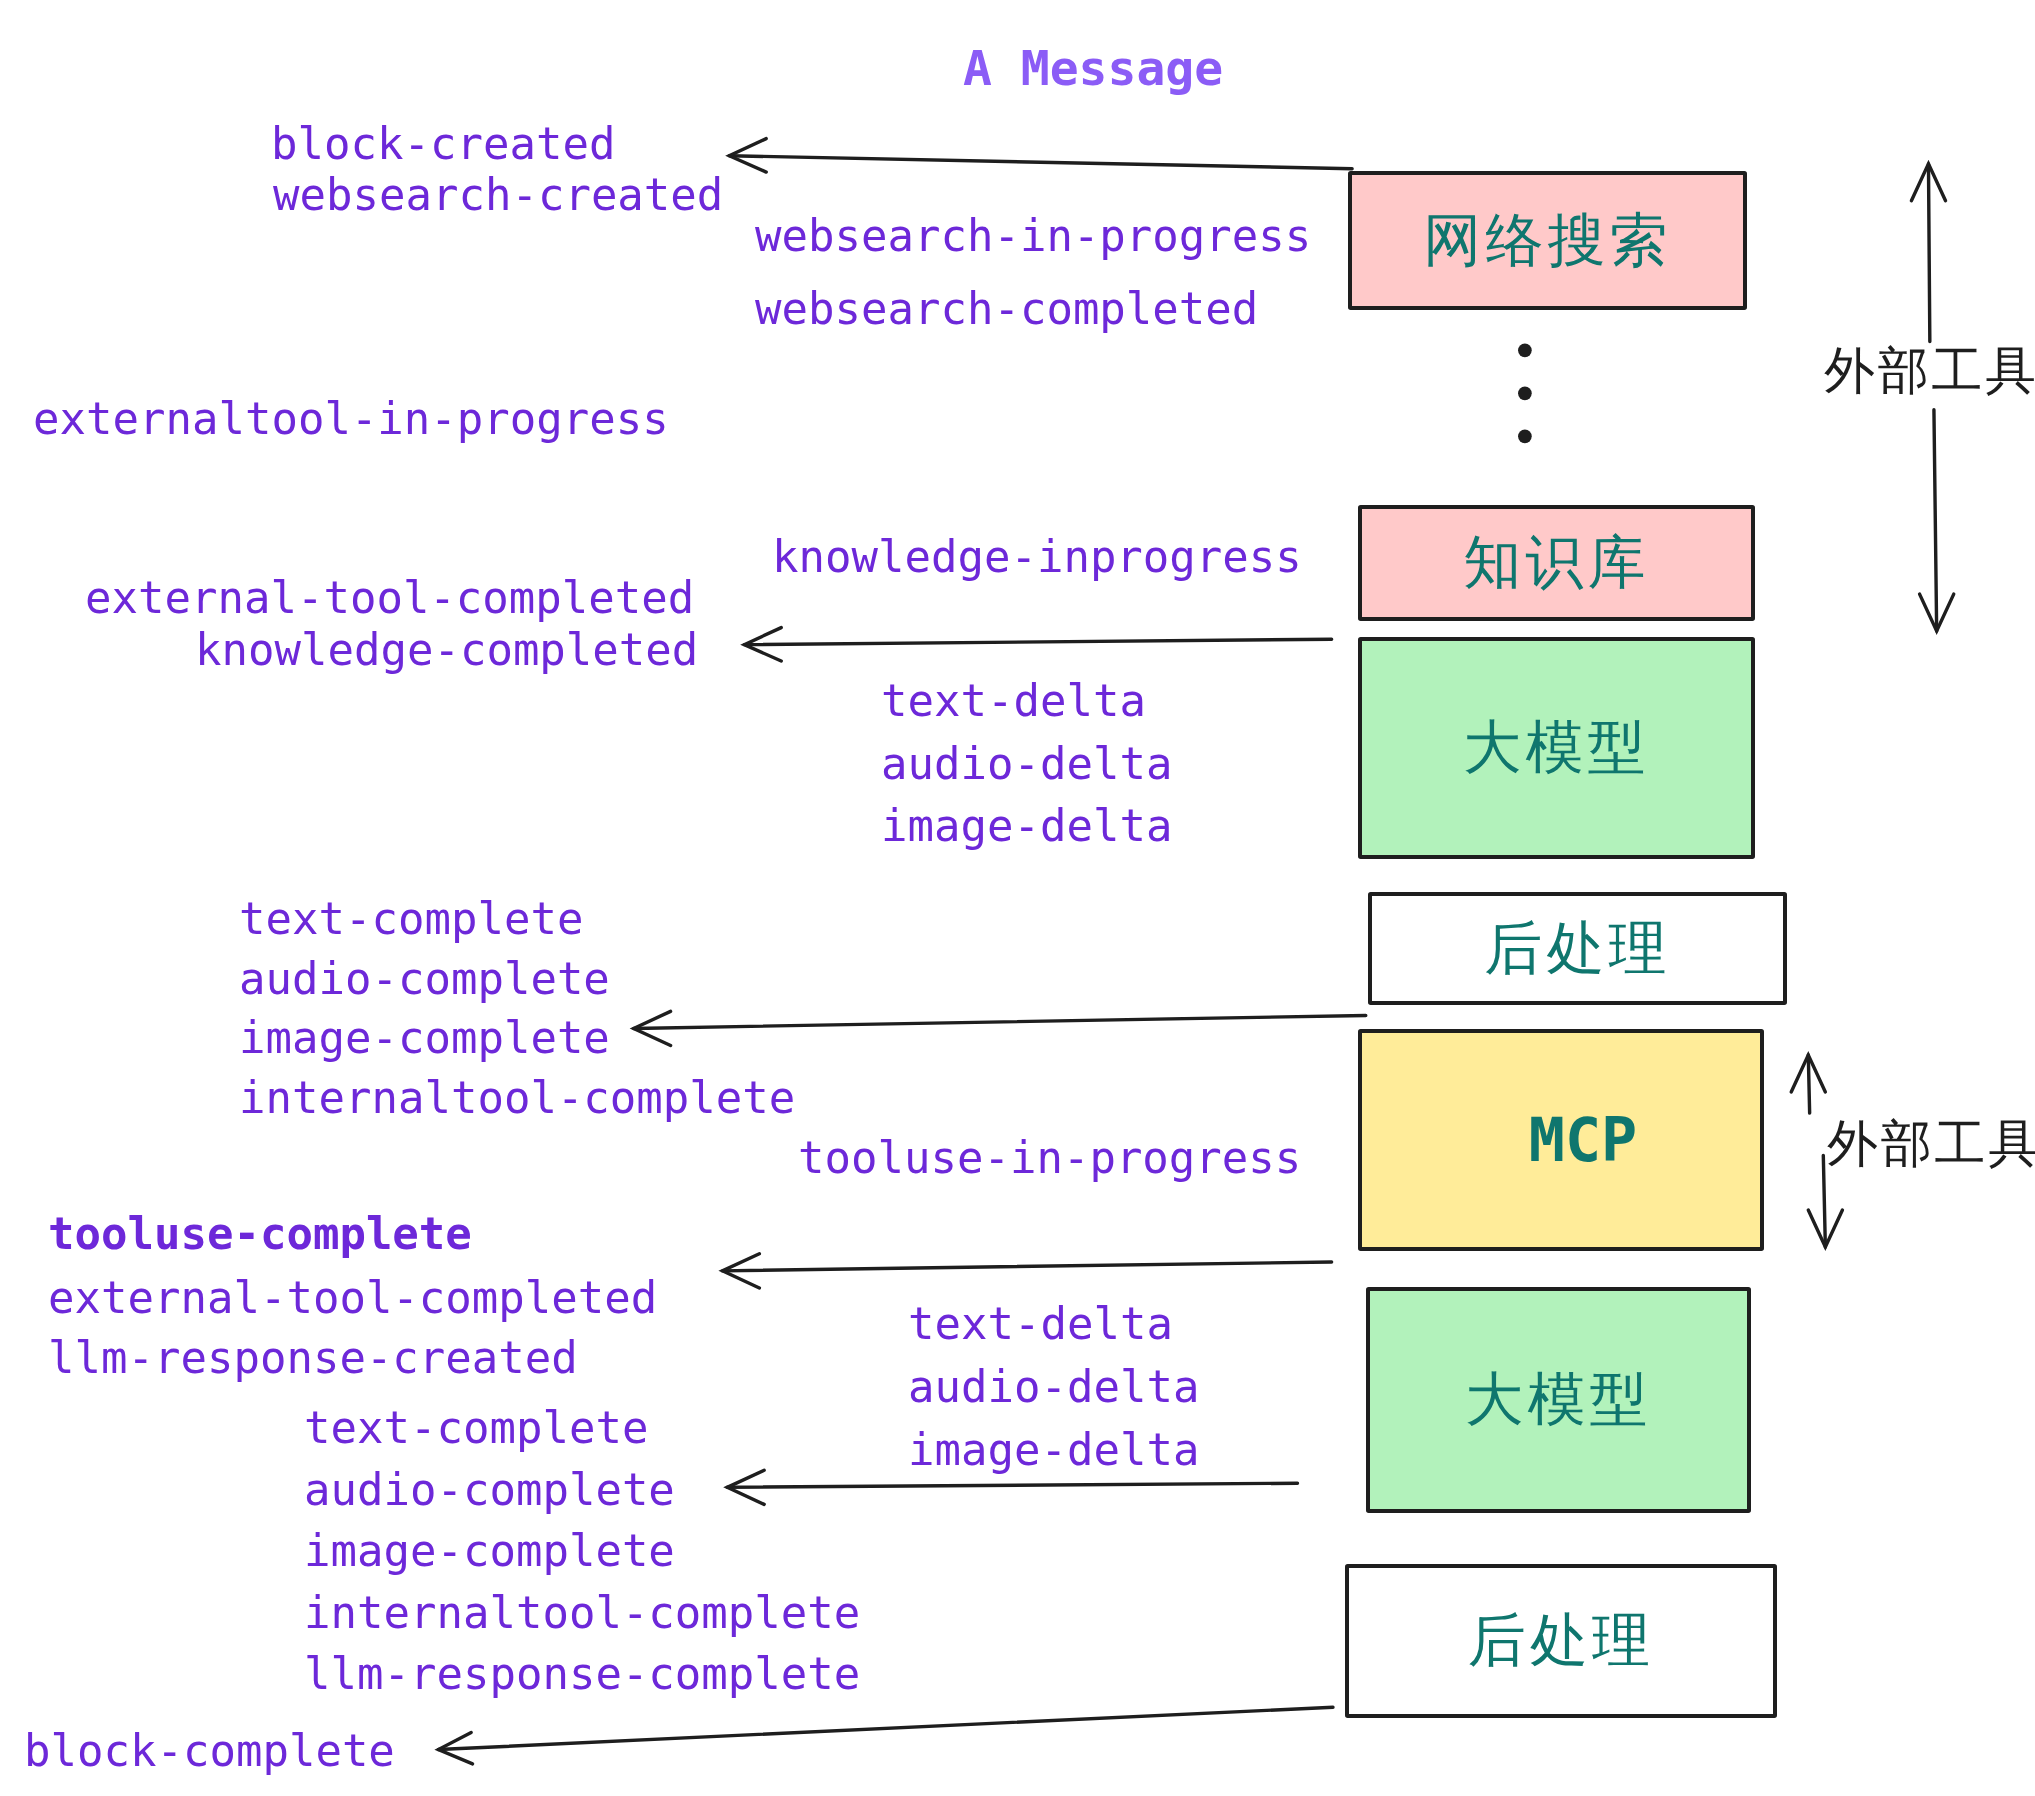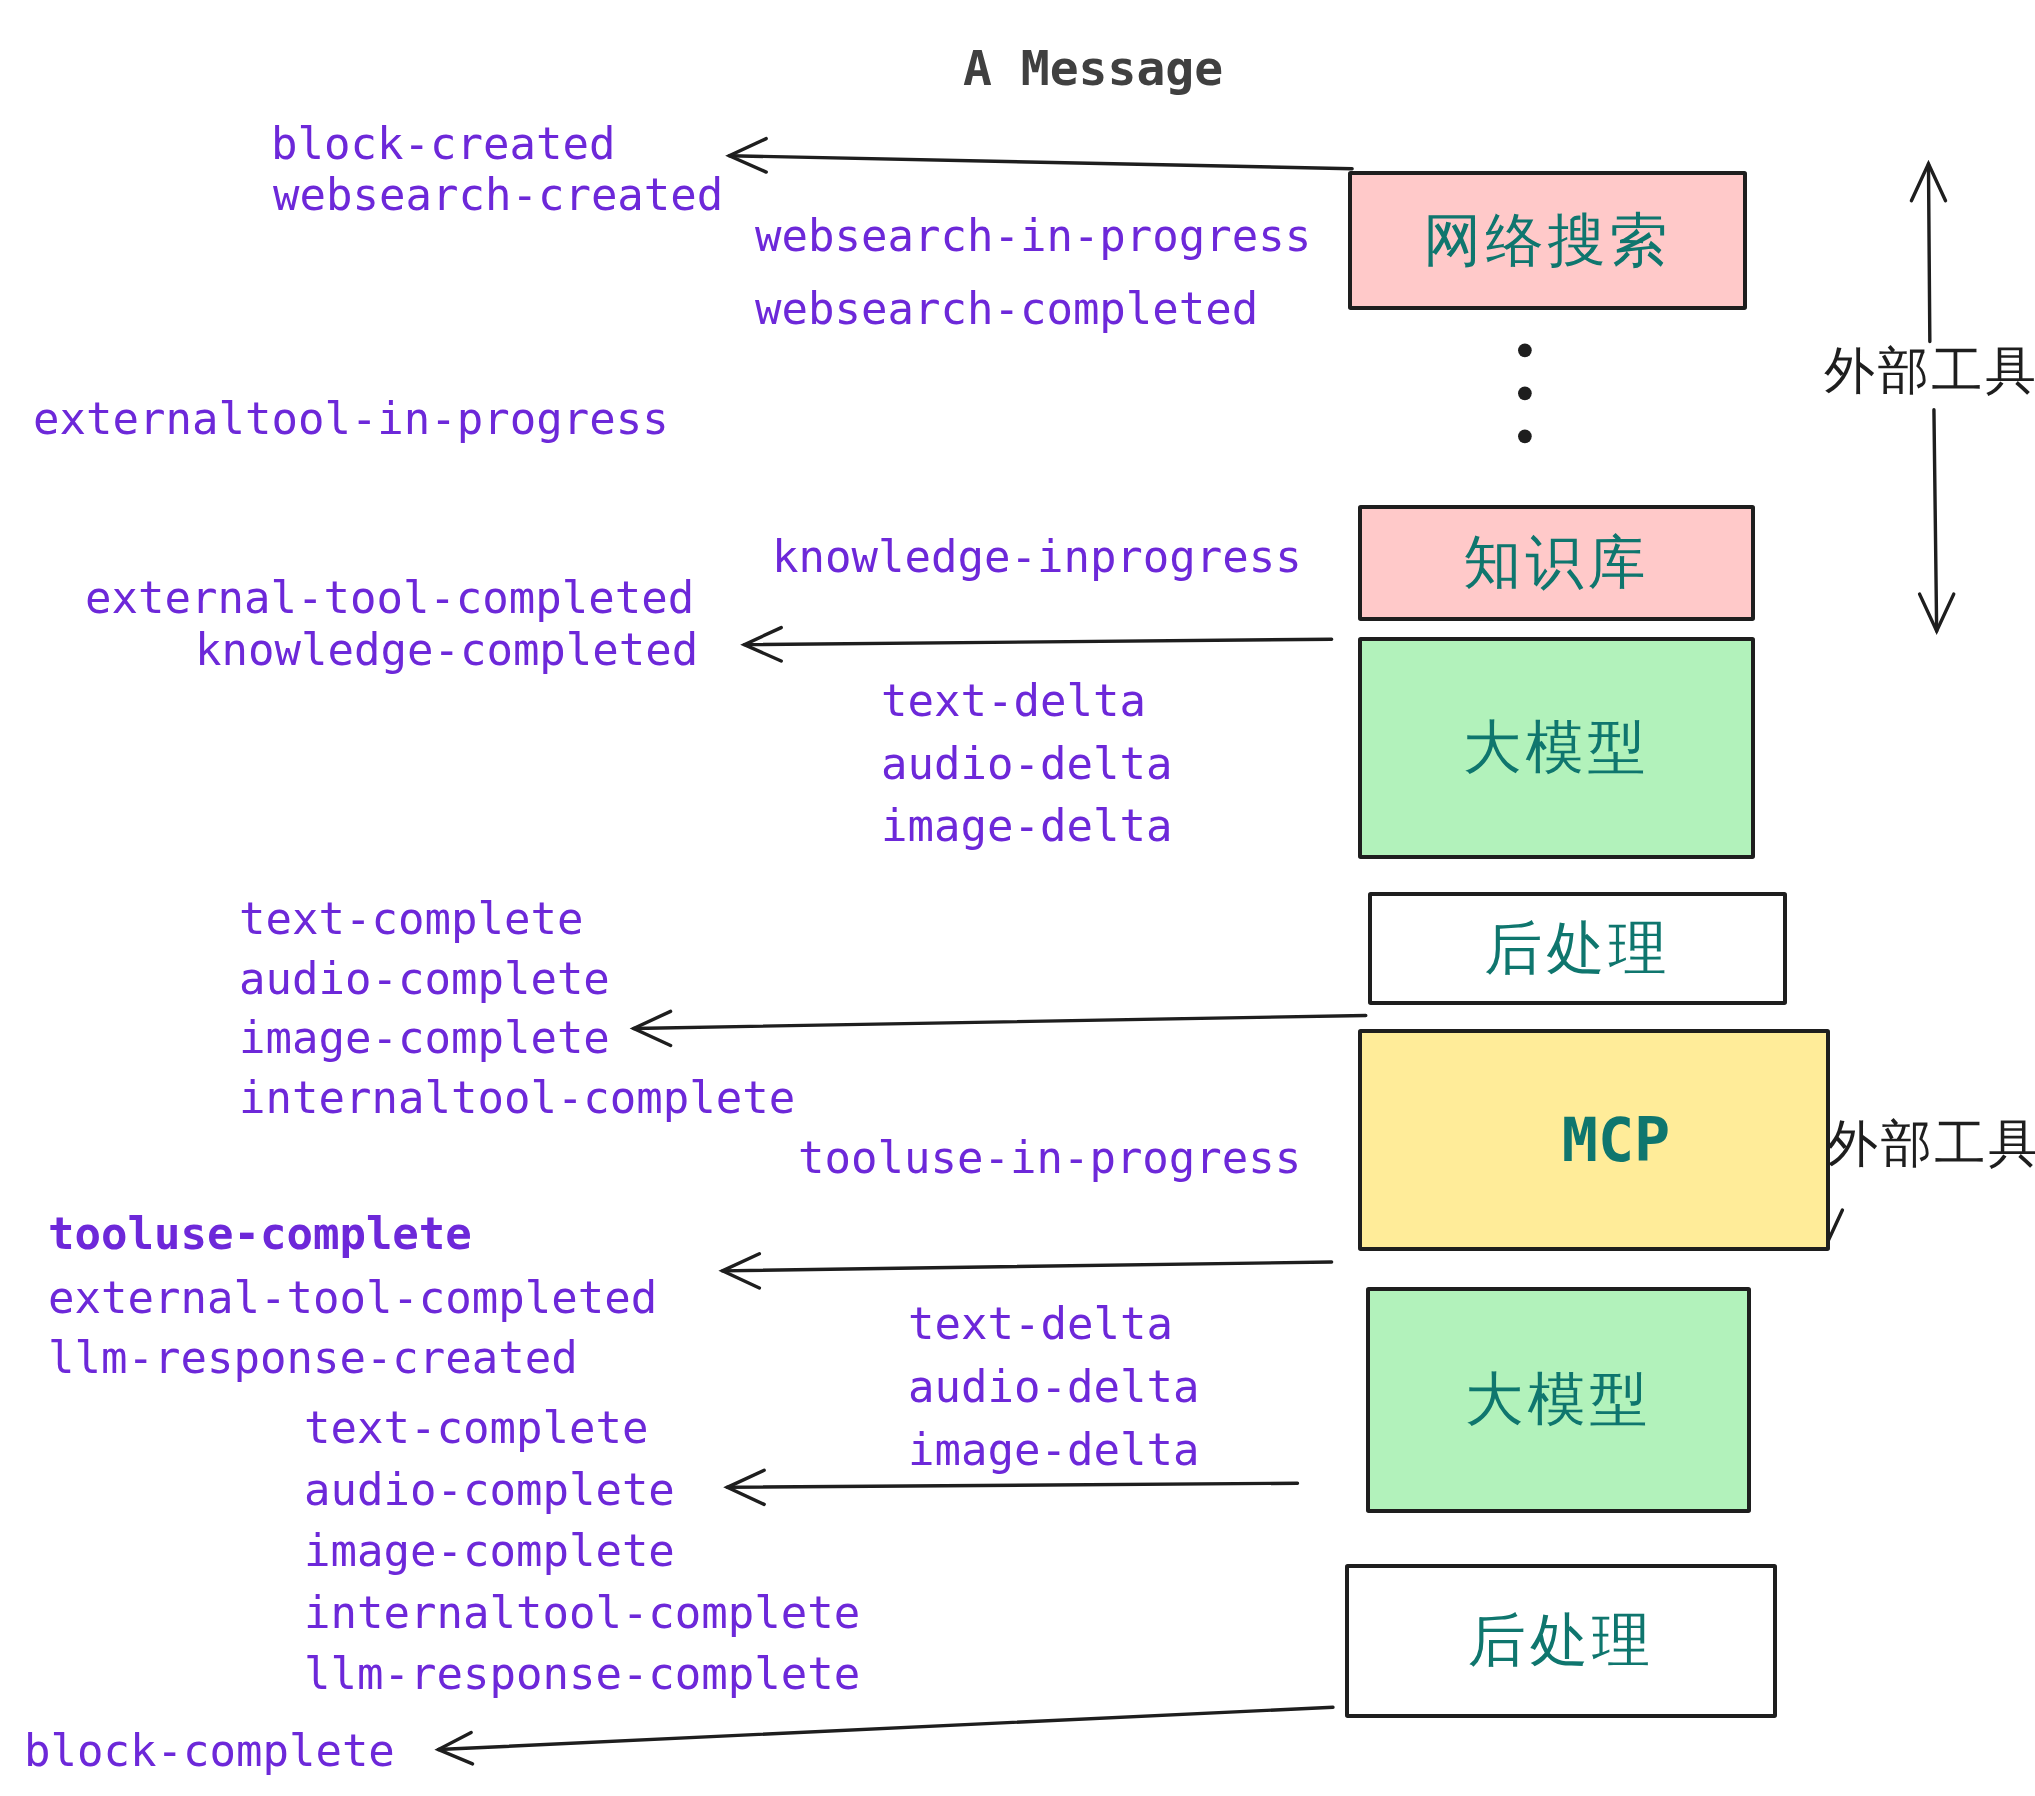--- a/index.html
+++ b/index.html
@@ -6,21 +6,21 @@
   #canvas{
     position:relative;width:2035px;height:1796px;background:#ffffff;overflow:hidden;
     font-family:"DejaVu Sans Mono", monospace;color:#1e1e1e;
   }
   .evt{
     position:absolute;font-size:44px;line-height:55px;white-space:pre;
     font-family:"DejaVu Sans Mono", monospace;color:#6d28d9;font-weight:500;
   }
   .title{
     position:absolute;font-size:48px;line-height:61px;font-weight:700;
-    font-family:"DejaVu Sans Mono", monospace;color:#404040;white-space:pre;
+    font-family:"DejaVu Sans Mono", monospace;color:#8b5cf6;white-space:pre;
   }
   .box{
     position:absolute;border:4.8px solid #1e1e1e;border-radius:2.7px;
     display:flex;align-items:center;justify-content:center;box-sizing:border-box;
   }
   .box .lbl{
     font-family:"DejaVu Sans", sans-serif;font-size:58px;color:#0f766e;
     letter-spacing:4.1px;white-space:pre;
   }
   .box .lbl.latin{font-family:"DejaVu Sans Mono", monospace;font-size:60px;font-weight:700;letter-spacing:0;}
@@ -105,21 +105,21 @@
   </div>
   <div class="box pink" style="left:1358px;top:505px;width:397px;height:116px;">
     <span class="lbl">知识库</span>
   </div>
   <div class="box green" style="left:1358px;top:637px;width:397px;height:222px;">
     <span class="lbl">大模型</span>
   </div>
   <div class="box white" style="left:1368px;top:892px;width:419px;height:113px;">
     <span class="lbl">后处理</span>
   </div>
-  <div class="box yellow" style="left:1358px;top:1029px;width:472px;height:222px;padding-left:44px;">
+  <div class="box yellow" style="left:1358px;top:1029px;width:406px;height:222px;padding-left:44px;">
     <span class="lbl latin">MCP</span>
   </div>
   <div class="box green" style="left:1366px;top:1287px;width:385px;height:226px;">
     <span class="lbl">大模型</span>
   </div>
   <div class="box white" style="left:1345px;top:1564px;width:432px;height:154px;">
     <span class="lbl">后处理</span>
   </div>
 
   <div class="side-label" style="left:1824px;top:337px;">外部工具</div>

